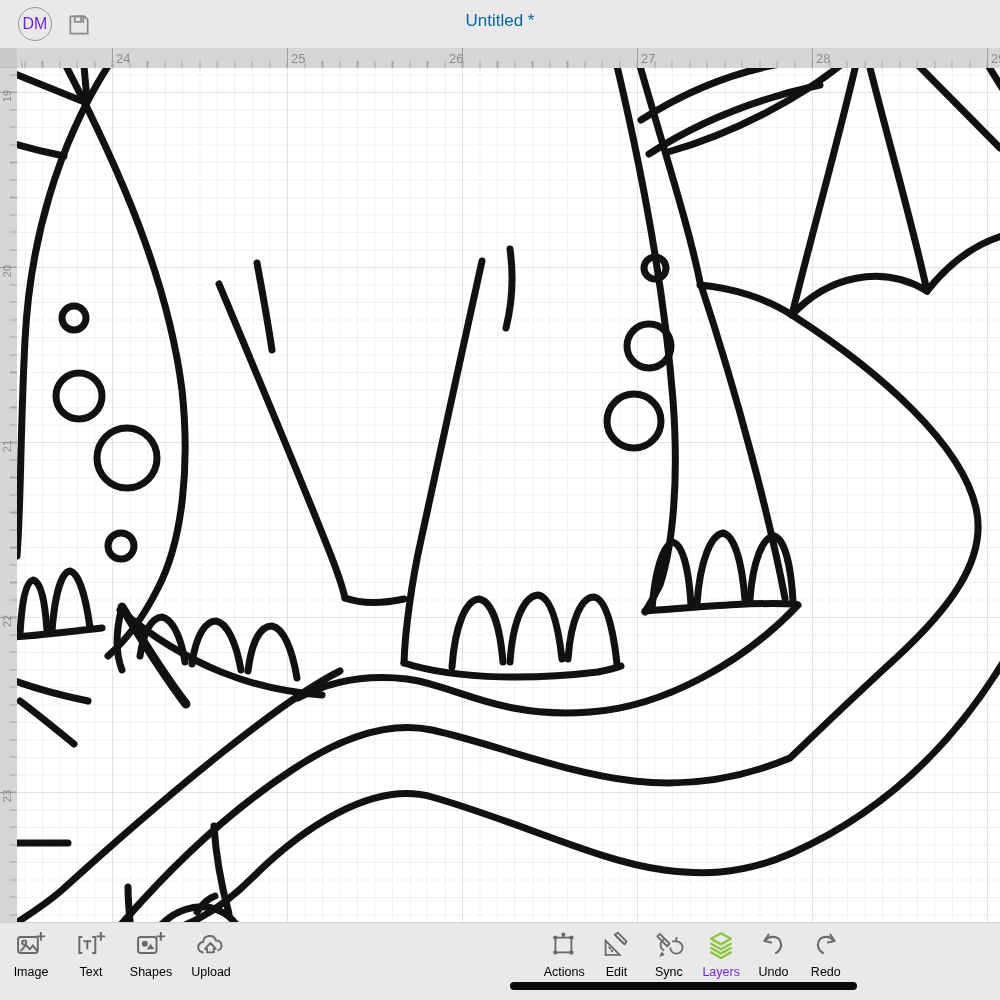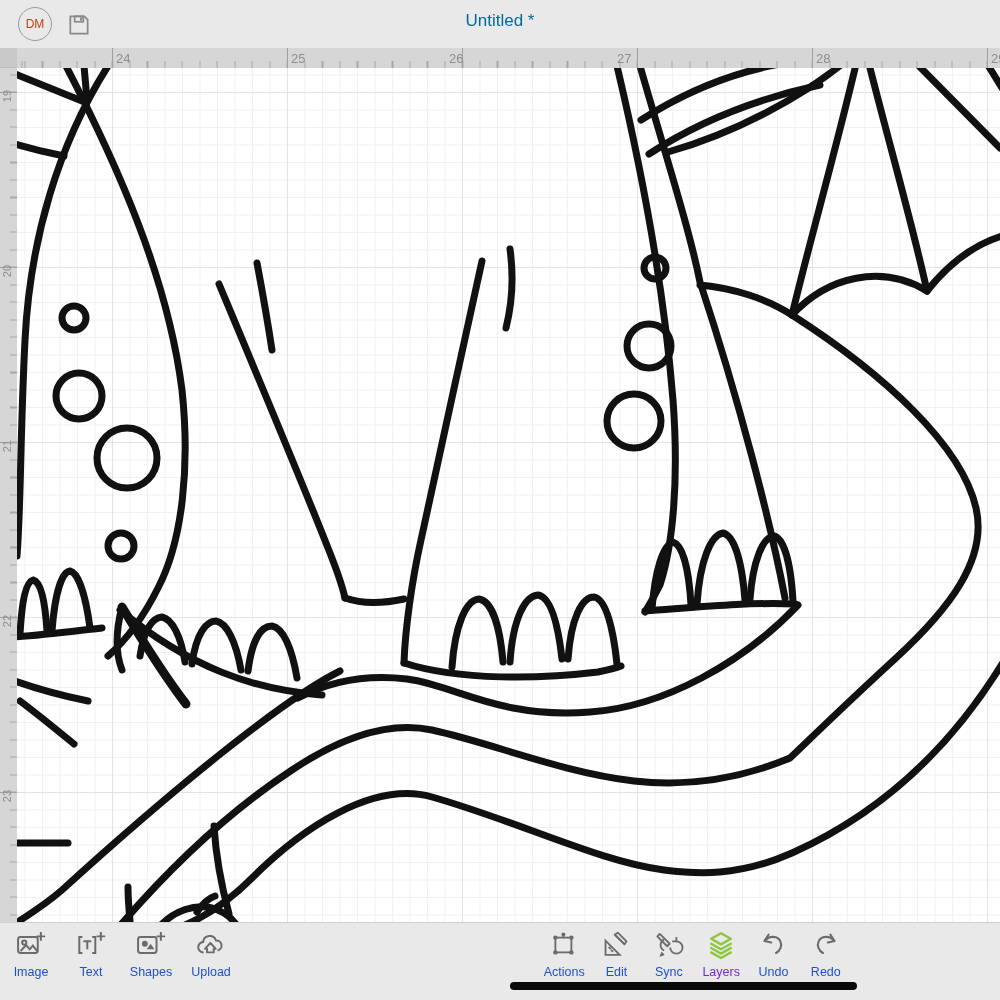--- a/index.html
+++ b/index.html
@@ -5,22 +5,22 @@
   html,body{margin:0;padding:0;}
   body{
     width:1000px;height:1000px;position:relative;overflow:hidden;
     font-family:"Liberation Sans","DejaVu Sans",sans-serif;
     background:#e9e9e9;
   }
   
   .topbar{position:absolute;left:0;top:0;width:1000px;height:48px;background:#e9e9e9;}
   .avatar{
     position:absolute;left:18px;top:7px;width:34px;height:34px;border-radius:50%;
-    border:1.5px solid #9a9a9a;background:transparent;color:#c2410c;
-    font-size:12px;display:flex;align-items:center;justify-content:center;box-sizing:border-box;
+    border:1.5px solid #9a9a9a;background:transparent;color:#6d28d9;
+    font-size:16px;display:flex;align-items:center;justify-content:center;box-sizing:border-box;
     cursor:pointer;
   }
   .save-btn{position:absolute;left:66px;top:12px;width:26px;height:26px;background:none;border:none;padding:0;cursor:pointer;}
   .doc-title{
     position:absolute;left:0;top:0;width:1000px;height:42px;display:flex;align-items:center;justify-content:center;
     font-size:17px;color:#0369a1;
   }
   
   .ruler-corner{position:absolute;left:0;top:48px;width:17px;height:20px;background:#c9c9c9;border-bottom:1px solid #bdbdbd;box-sizing:border-box;}
   .ruler-h{
@@ -65,21 +65,21 @@
   .toolbar{
     position:absolute;left:0;top:922px;width:1000px;height:78px;background:#e9e9e9;
     border-top:1px solid #cfcfcf;box-sizing:border-box;
   }
   .tgroup-left{position:absolute;left:4px;top:6px;display:flex;gap:6px;}
   .tgroup-right{position:absolute;left:538px;top:6px;width:314px;display:flex;justify-content:space-between;}
   .tbtn{
     width:54px;background:none;border:none;padding:0;display:flex;flex-direction:column;
     align-items:center;gap:2px;cursor:pointer;color:#6b6b6b;font-family:inherit;
   }
-  .tbtn .lbl{font-size:12.5px;color:#1d4ed8;line-height:1.1;}
+  .tbtn .lbl{font-size:12.5px;color:#000000;line-height:1.1;}
   .tbtn.active .lbl{color:#6d28d9;}
   .home-indicator{
     position:absolute;left:510px;top:982px;width:347px;height:8px;border-radius:4px;background:#0a0a0a;cursor:pointer;
   }
 </style>
 </head>
 <body>
 
 <div class="topbar">
   <button class="avatar">
@@ -96,21 +96,21 @@
   </button>
   <div class="doc-title">Untitled *</div>
 </div>
 
 <div class="ruler-corner"></div>
 <div class="ruler-h">
   <div class="ticks"></div>
 <span class="rlabel" style="left: 99px;">24</span>
     <span class="rlabel" style="left: 274px;">25</span>
     <span class="rlabel" style="left: 432px;">26</span>
-    <span class="rlabel" style="left: 600px;">27</span>
+    <span class="rlabel" style="left: 624px;">27</span>
     <span class="rlabel" style="left: 799px;">28</span>
     <span class="rlabel" style="left: 974px;">29</span>
   </div>
 <div class="ruler-v">
   <div class="ticks"></div>
 <span class="rlabel" style="top: 22px; left: -4px;">19</span>
     <span class="rlabel" style="top: 197px; left: -4px;">20</span>
     <span class="rlabel" style="top: 372px; left: -4px;">21</span>
     <span class="rlabel" style="top: 547px; left: -4px;">22</span>
     <span class="rlabel" style="top: 722px; left: -4px;">23</span>

